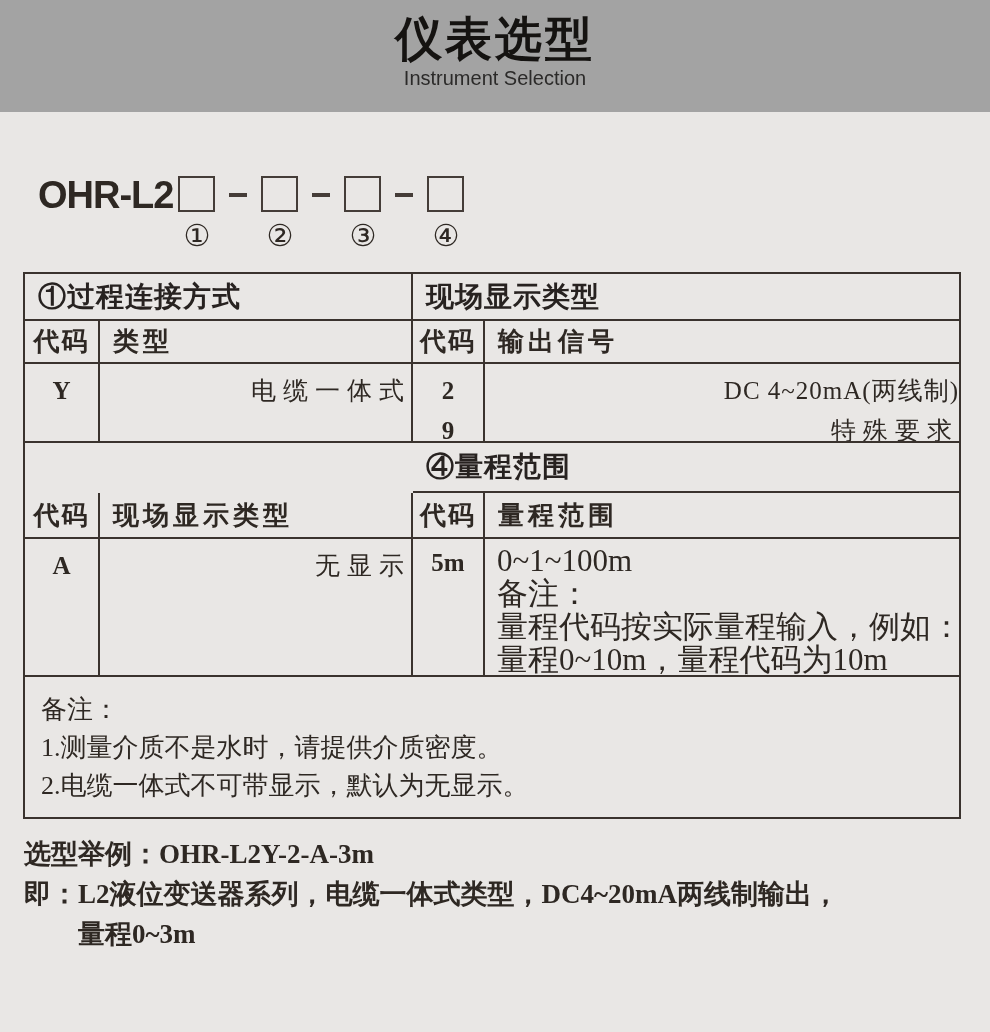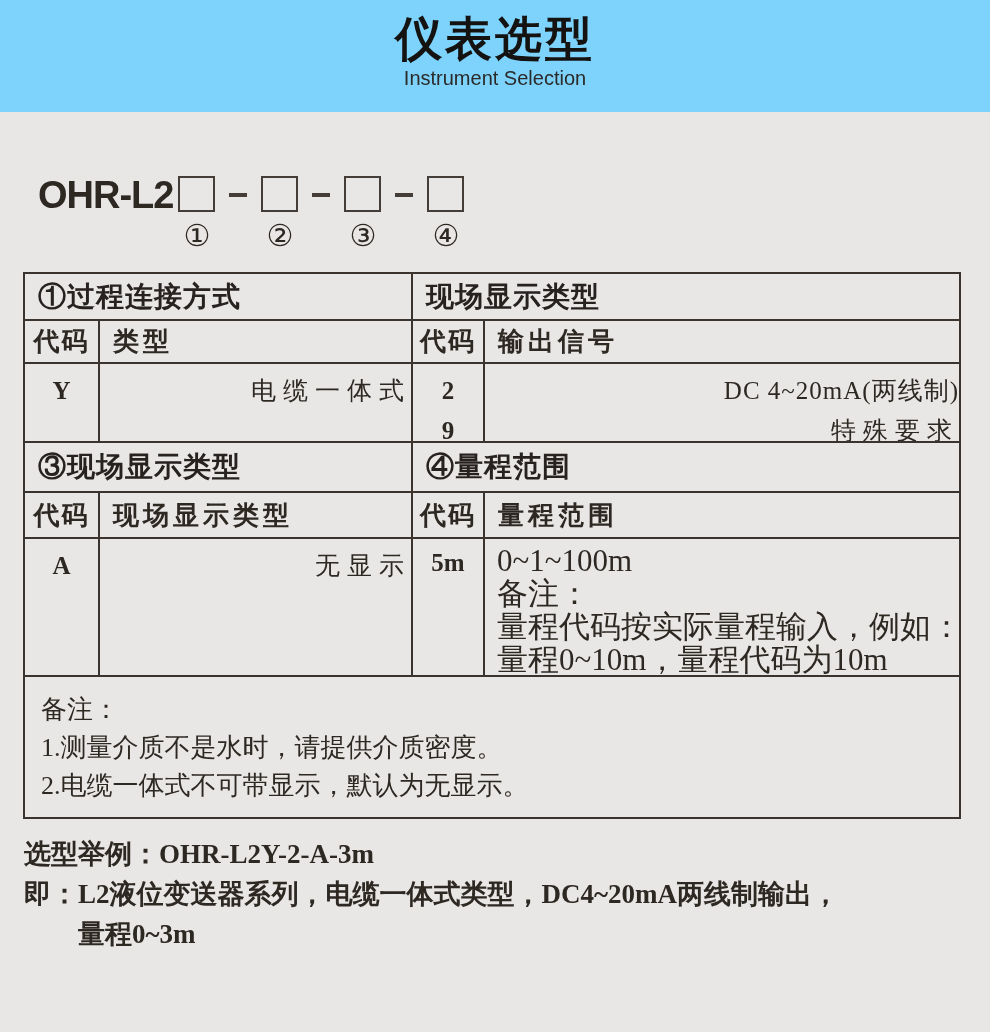--- a/index.html
+++ b/index.html
@@ -8,21 +8,21 @@
     position:relative;
     background:#e9e7e5;
     color:#2e2823;
     font-family:"Liberation Serif", serif;
     overflow:hidden;
   }
 
   
   .band {
     position:absolute; left:0; top:0; width:990px; height:112px;
-    background:#7dd3fc; text-align:center;
+    background:#a3a3a3; text-align:center;
   }
   .band .title {
     padding-top:12px;
     font-family:"Liberation Sans", sans-serif;
     font-weight:bold; font-size:47px; letter-spacing:3px; color:#151311;
     line-height:54px;
   }
   .band .subtitle {
     font-family:"Liberation Sans", sans-serif;
     font-size:20px; color:#2b2a29; line-height:24px;
@@ -149,21 +149,20 @@
   </div>
   <div class="cell code-cell br bb">
     <div>2</div>
     <div>9</div>
   </div>
   <div class="cell val-cell tight bb">
     <div>DC 4~20mA(两线制)</div>
     <div class="ls6">特殊要求</div>
   </div>
 
-  <div class="cell sec-title br bb" style="grid-column:1/3">③现场显示类型</div>
   <div class="cell sec-title bb" style="grid-column:3/5">④量程范围</div>
 
   <div class="cell col-hdr code-hdr br bb">代码</div>
   <div class="cell col-hdr val-hdr br bb">现场显示类型</div>
   <div class="cell col-hdr code-hdr br bb">代码</div>
   <div class="cell col-hdr val-hdr bb">量程范围</div>
 
   <div class="cell code-cell br bb">
     <div>A</div>
   </div>

